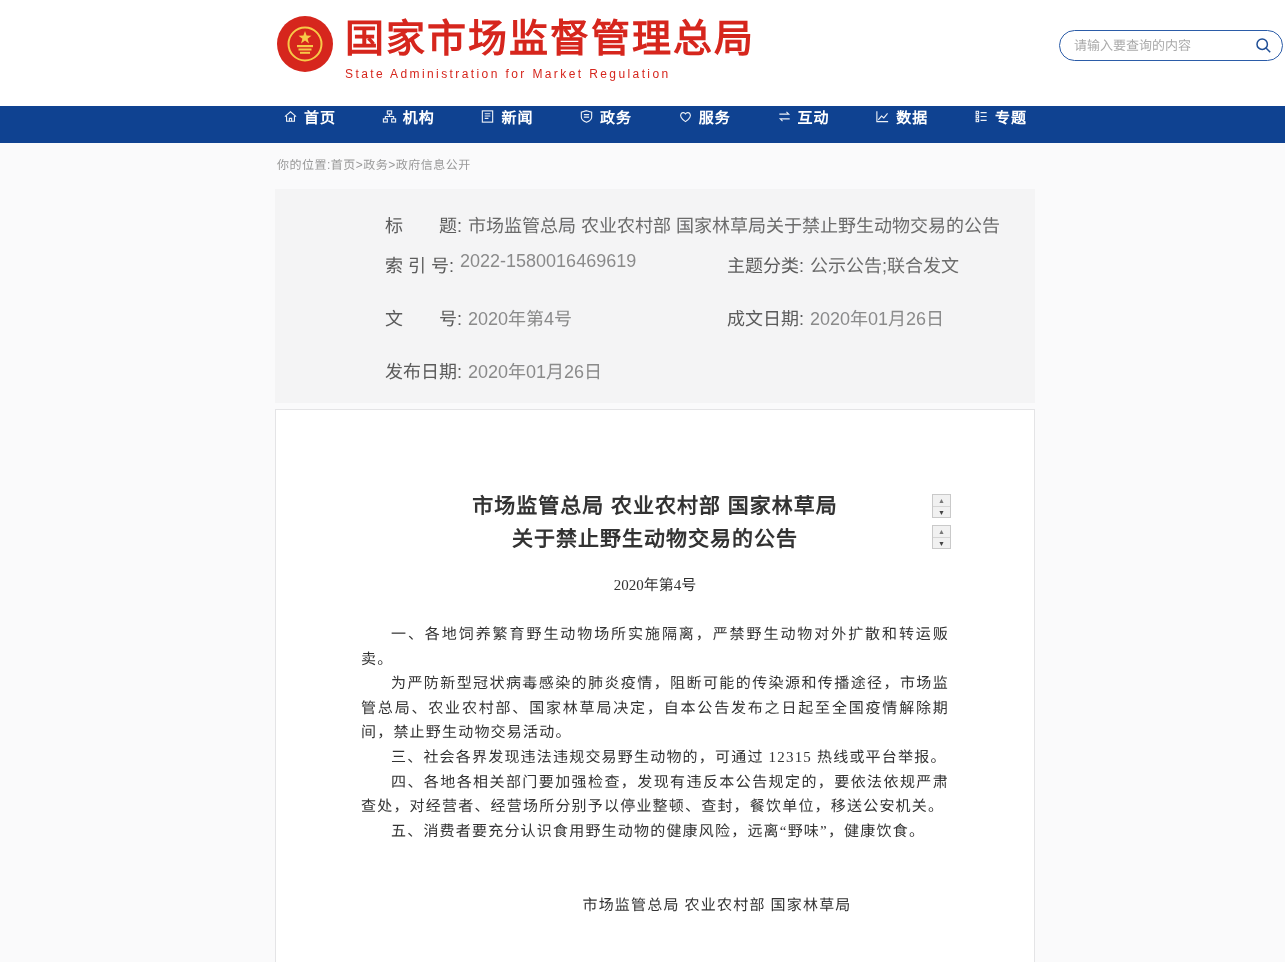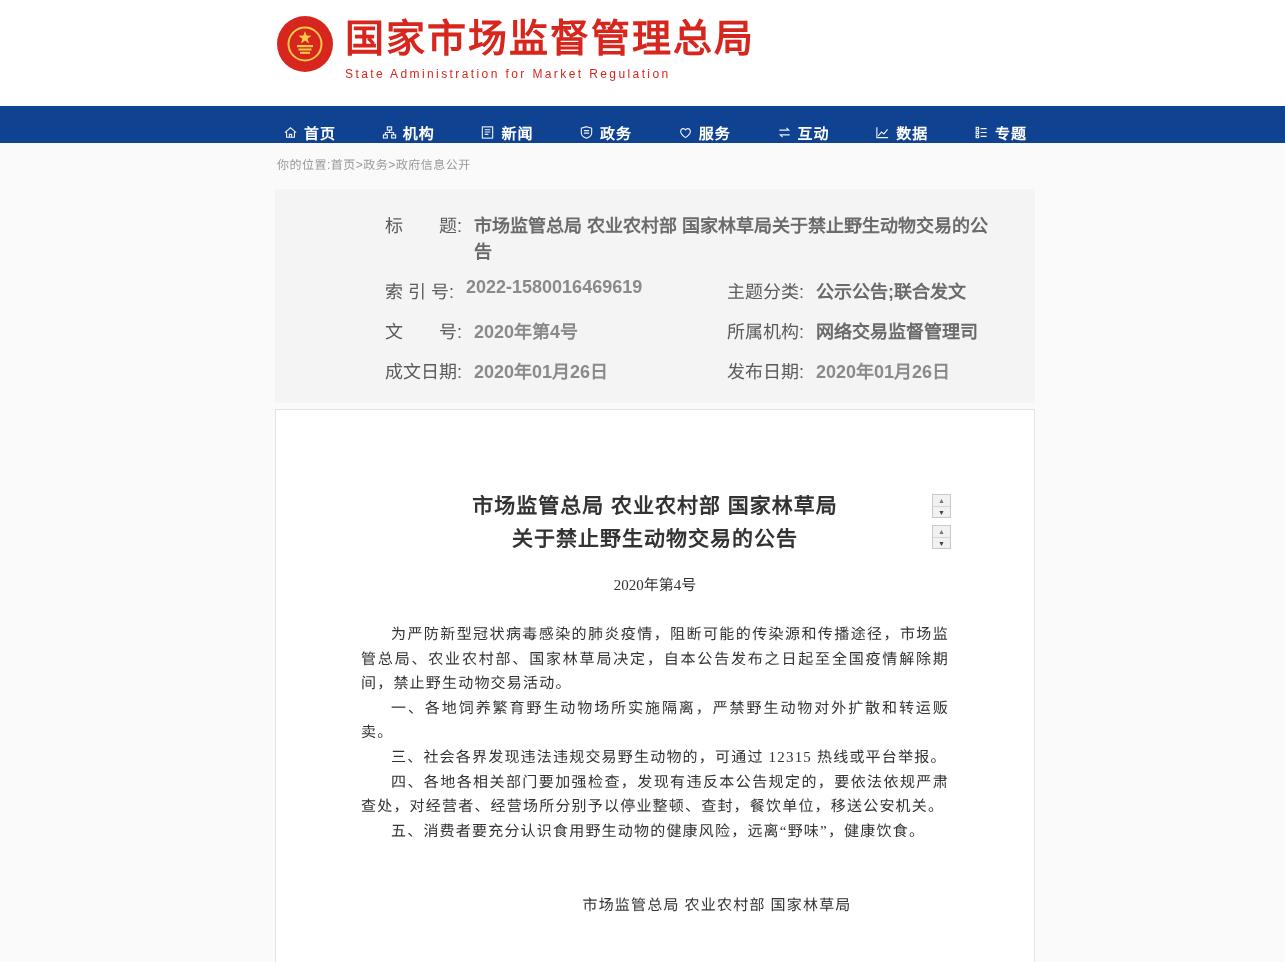--- a/index.html
+++ b/index.html
@@ -20,35 +20,35 @@
     border:1px solid #2b5ca8; border-radius:16px; background:#fff;
     display:flex; align-items:center; padding:0 10px 0 14px; }
   .search-input{ border:none; outline:none; flex:1; font-size:13px; color:#333;
     font-family:inherit; background:transparent; }
   .search-input::placeholder{ color:#aaa; }
   .search-btn{ background:none; border:none; cursor:pointer; padding:0; line-height:0; }
 
   
   .main-nav{ background:#0f4291; height:37px; }
   .nav-inner{ margin-left:275px; width:760px; height:100%;
-    display:flex; align-items:flex-end; justify-content:space-between; padding:0 8px;}
+    display:flex; align-items:flex-start; justify-content:space-between; padding:0 8px;}
   .nav-item{ color:#ffffff; text-decoration:none; font-size:15px; font-weight:bold;
     display:flex; align-items:center; gap:6px; letter-spacing:1px; }
   .nav-item svg{ display:block; opacity:.92; }
 
   
   .breadcrumb{ margin:12px 0 0 277px; font-size:12px; color:#999; letter-spacing:.5px;}
 
   
   .meta-panel{ margin:17px 0 0 275px; width:760px; background:#f4f4f5;
     padding:22px 30px 20px 110px; font-size:18px; color:#666; }
   .meta-row-full{ margin-bottom:14px; display:flex; }
-  .meta-grid{ display:grid; grid-template-columns:342px 1fr; row-gap:14px; }
+  .meta-grid{ display:grid; grid-template-columns:342px 1fr; row-gap:27px; }
   .meta-label{ color:#5b5b5b; white-space:pre; }
-  .meta-value{ color:#8a8a8a; margin-left:12px;font-weight:bold; }
+  .meta-value{ color:#8a8a8a; margin-left:6px; }
   .meta-value.dark{ color:#6b6b6b; }
   .meta-cell{ display:flex; }
 
   
   .article-box{ margin:6px 0 0 275px; width:760px; background:#ffffff;
     border:1px solid #e4e4e6; min-height:620px; position:relative;
     padding:80px 85px 80px 85px; }
   .doc-title{ text-align:center; color:#333; font-size:21px; font-weight:bold;
     line-height:1.55; letter-spacing:1px;
     font-family:"Liberation Sans","DejaVu Sans",sans-serif; }
@@ -85,20 +85,31 @@
           <rect x="12" y="21" width="16" height="2.2" fill="#f7c948"></rect>
           <rect x="13.5" y="24.5" width="13" height="2" fill="#f7c948"></rect>
           <rect x="15" y="27.8" width="10" height="2" fill="#f7c948"></rect>
         </svg>
       </div>
     </div>
     <div class="brand-text">
       <div class="site-title">国家市场监督管理总局</div>
       <div class="site-subtitle">State Administration for Market Regulation</div>
     </div>
+    <div class="search-box">
+      <input class="search-input" type="text" placeholder="请输入要查询的内容" style="">
+      <button class="search-btn">
+        <span>
+          <svg width="17" height="17" viewBox="0 0 17 17" fill="none" stroke="#1f4e96" stroke-width="1.5">
+            <circle cx="7.2" cy="7.2" r="5.2"></circle>
+              <line x1="11.2" y1="11.2" x2="15.2" y2="15.2"></line>
+          </svg>
+        </span>
+      </button>
+    </div>
   </div>
 </header>
 
 <nav class="main-nav">
   <div class="nav-inner">
     <a class="nav-item" href="#">
       <span>
           <svg width="15" height="15" viewBox="0 0 16 16" fill="none" stroke="#fff" stroke-width="1.2">
             <path d="M2 8.2L8 3l6 5.2"></path>
             <path d="M3.8 7.5V13h8.4V7.5"></path>
@@ -187,24 +198,20 @@
       <span class="meta-label">索 引 号:</span>
       <span class="meta-value">2022-1580016469619</span>
     </div>
     <div class="meta-cell">
       <span class="meta-label">主题分类:</span>
       <span class="meta-value dark">公示公告;联合发文</span>
     </div>
     <div class="meta-cell">
       <span class="meta-label">文　　号:</span>
       <span class="meta-value">2020年第4号</span>
-    </div>
-    <div class="meta-cell">
-      <span class="meta-label">所属机构:</span>
-      <span class="meta-value dark">网络交易监督管理司</span>
     </div>
     <div class="meta-cell">
       <span class="meta-label">成文日期:</span>
       <span class="meta-value">2020年01月26日</span>
     </div>
     <div class="meta-cell">
       <span class="meta-label">发布日期:</span>
       <span class="meta-value">2020年01月26日</span>
     </div>
   </div>
@@ -222,22 +229,22 @@
     </div>
   </div>
 
   <h1 class="doc-title">
     <span>市场监管总局 农业农村部 国家林草局</span><br>
     <span>关于禁止野生动物交易的公告</span>
   </h1>
   <div class="doc-number">2020年第4号</div>
 
   <div class="doc-body">
+    <p>一、各地饲养繁育野生动物场所实施隔离，严禁野生动物对外扩散和转运贩卖。</p>
     <p>为严防新型冠状病毒感染的肺炎疫情，阻断可能的传染源和传播途径，市场监管总局、农业农村部、国家林草局决定，自本公告发布之日起至全国疫情解除期间，禁止野生动物交易活动。</p>
-    <p>一、各地饲养繁育野生动物场所实施隔离，严禁野生动物对外扩散和转运贩卖。</p>
     <p>三、社会各界发现违法违规交易野生动物的，可通过 12315 热线或平台举报。</p>
     <p>四、各地各相关部门要加强检查，发现有违反本公告规定的，要依法依规严肃查处，对经营者、经营场所分别予以停业整顿、查封，餐饮单位，移送公安机关。</p>
     <p>五、消费者要充分认识食用野生动物的健康风险，远离“野味”，健康饮食。</p>
   </div>
 
   <div class="doc-signature">市场监管总局  农业农村部  国家林草局</div>
 
 </article>
 
 </body></html>

